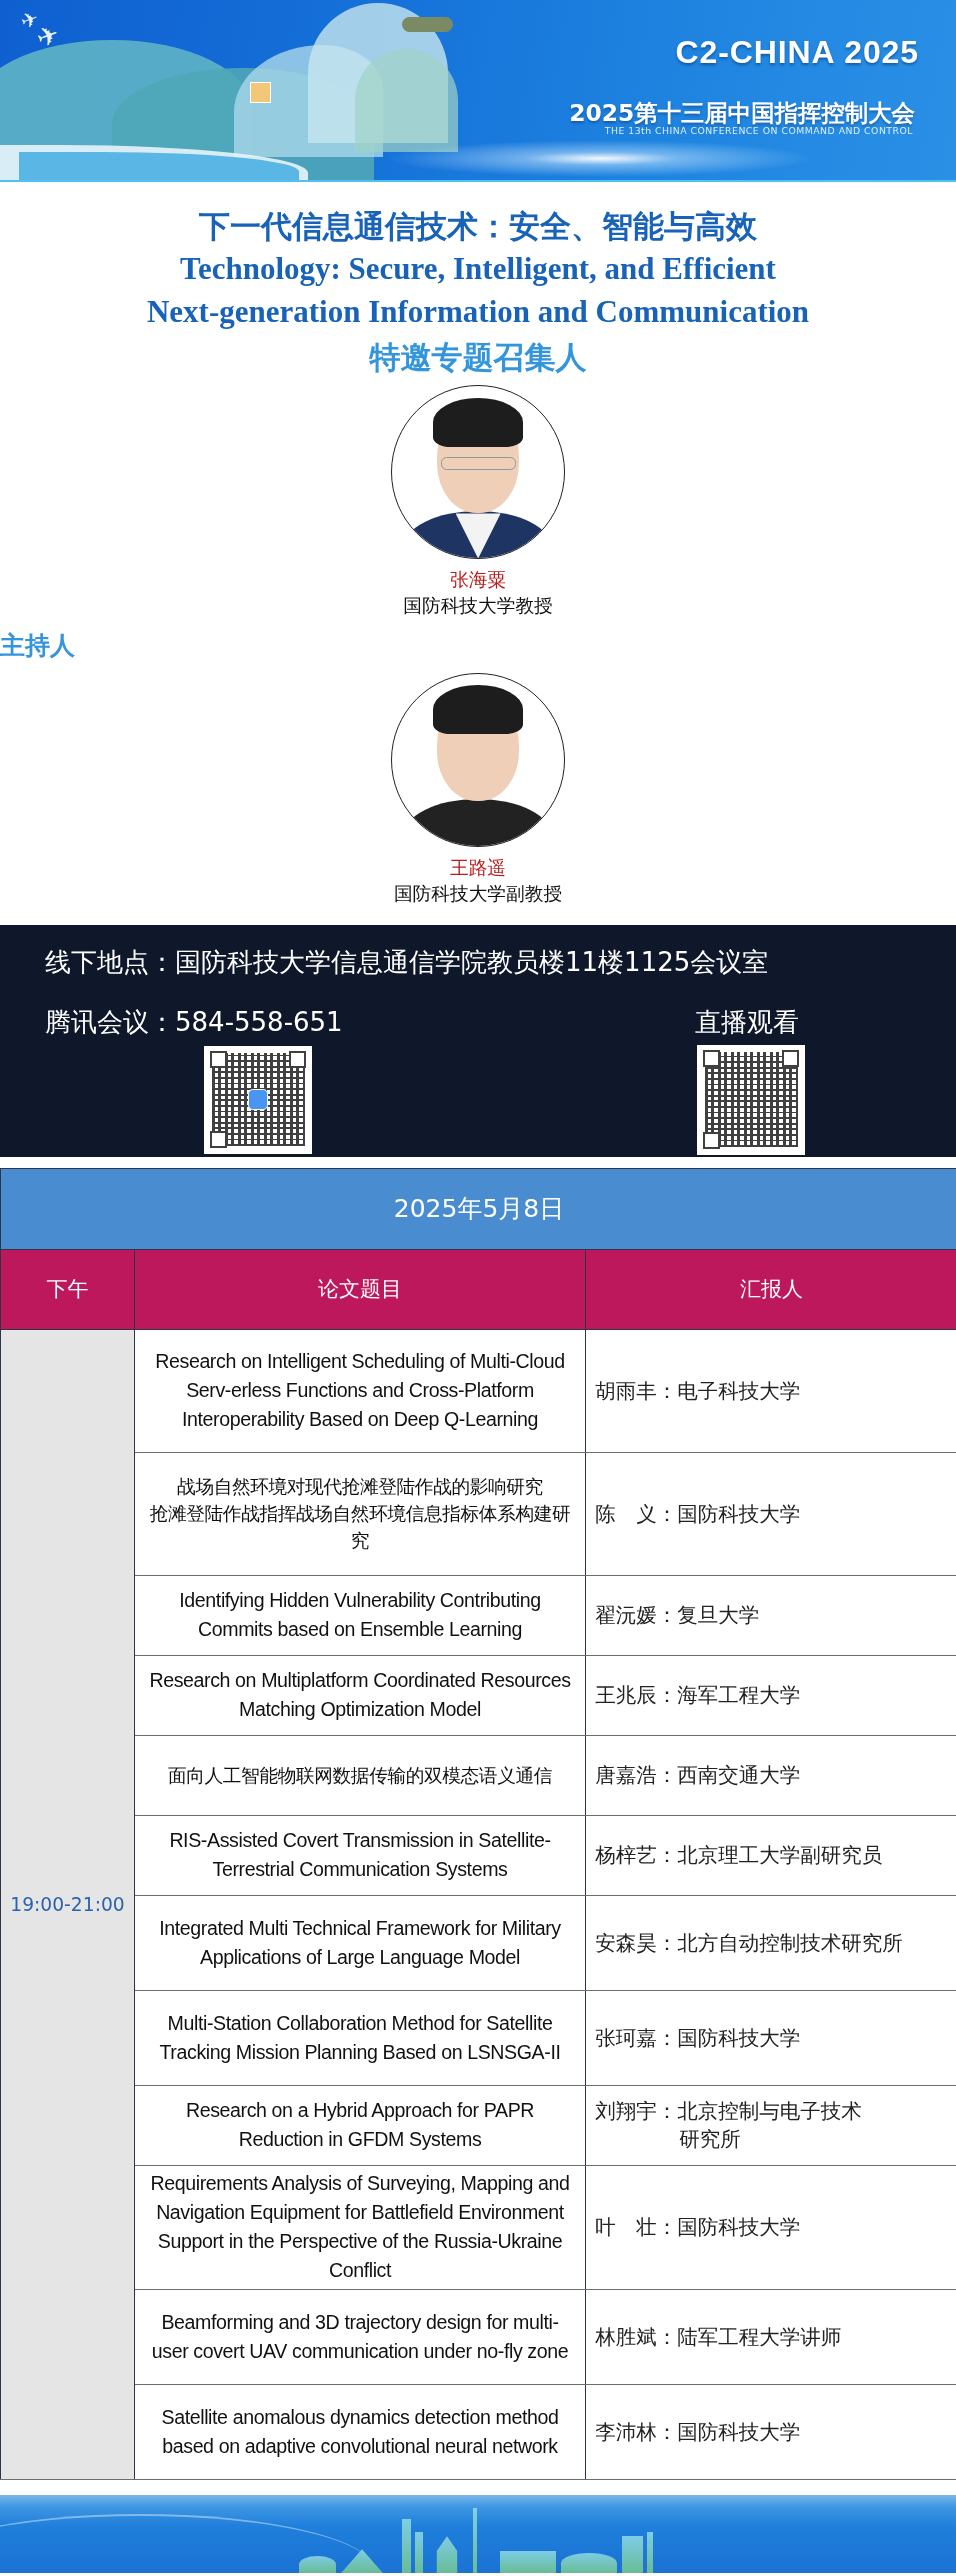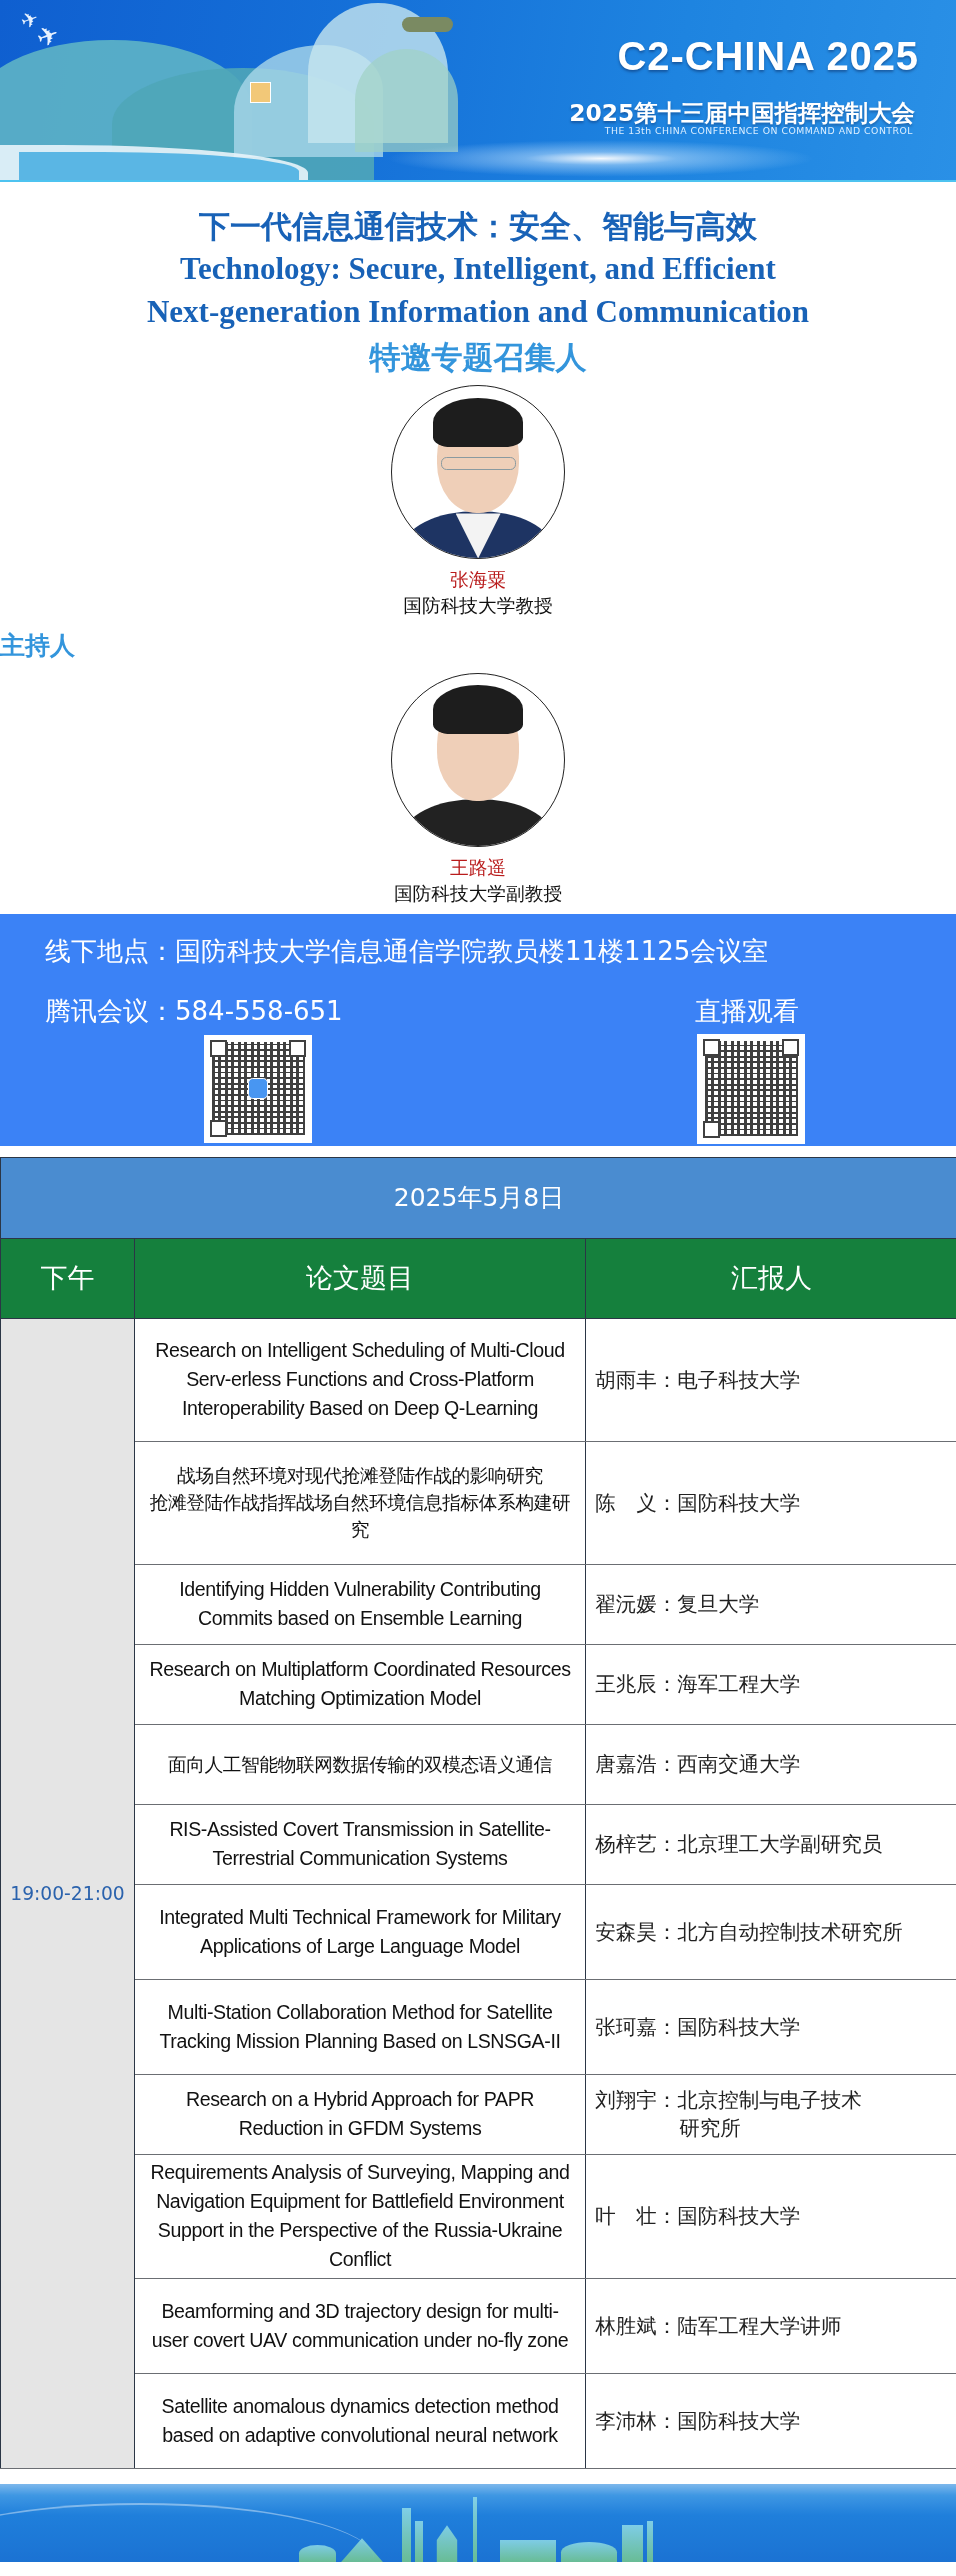--- a/index.html
+++ b/index.html
@@ -20,21 +20,21 @@
   .banner .h5 { left: 355px; bottom: 28px; width: 103px; height: 103px; background: #9fd2c5; opacity: .7; }
   .banner .water { position: absolute; left: 0; bottom: 0; width: 308px; height: 35px; background: #e8f4fb; border-radius: 0 80% 0 0; opacity: .9; }
   .banner .water2 { position: absolute; left: 18.7px; bottom: 0; width: 280px; height: 28px; background: #5ab6e4; border-radius: 0 70% 0 0; }
   .banner .icon-plane { position: absolute; color: #e8f2ff; font-size: 20.5px; }
   .banner .p1 { left: 20.5px; top: 7.5px; transform: rotate(-20deg); }
   .banner .p2 { left: 37px; top: 20.5px; transform: rotate(-20deg); font-size: 26px; }
   .banner .heli { position: absolute; left: 402px; top: 17px; width: 51px; height: 15px; background: #7a8a62; border-radius: 7.5px; }
   .banner .drone { position: absolute; left: 250px; top: 82px; width: 20.5px; height: 20.5px; background: #f2c878; border: 1.9px solid #fff; }
   .banner .title-en {
     position: absolute; right: 37px; top: 34px; color: #fff; font-weight: bold;
-    font-family: "Liberation Sans", "DejaVu Sans", sans-serif; font-size: 40px; letter-spacing: 0.9px;
+    font-family: "Liberation Sans", "DejaVu Sans", sans-serif; font-size: 32px; letter-spacing: 0.9px;
     text-shadow: 0 1.9px 2.8px rgba(0,0,40,.35);
   }
   .banner .title-cn {
     position: absolute; right: 41px; top: 97px; color: #fff; font-weight: bold; font-size: 23.4px;
     text-shadow: 0 1.9px 2.8px rgba(0,0,40,.3);
   }
   .banner .title-sub {
     position: absolute; right: 43px; top: 125px; color: #dbeeff; font-size: 9.3px; letter-spacing: 0.5px;
   }
   .banner .flare {
@@ -60,21 +60,21 @@
   .avatar.a1 .body { background: #1e3463; }
   .avatar.a1 .shirt { position: absolute; left: 50%; bottom: 0; width: 45px; height: 45px; margin-left: -22.4px; background: #f3f3f3; clip-path: polygon(0 0, 100% 0, 50% 100%); }
   .avatar.a1 .glasses { position: absolute; left: 50%; top: 71px; width: 75px; height: 13px; margin-left: -37px; border: 1.9px solid #8a9aa0; border-radius: 5.6px; }
   .avatar.a2 .body { background: #222; }
   .person .name { font-size: 18.7px; line-height: 26px; color: #b91c1c; margin-top: 7.5px; }
   .person .title { font-size: 18.7px; line-height: 26px; color: #111; }
 
   .host-heading { text-align: left; color: #3395dc; font-family: "DejaVu Serif", "Liberation Serif", serif; font-weight: bold; font-size: 25px; line-height: 41px; margin: 5.6px 0 7.5px; }
 
   
-  .info { margin-top: 7px; background: #3b82f6; height: 232px; position: relative; color: #fff; }
+  .info { margin-top: 18px; background: #0f172a; height: 232px; position: relative; color: #fff; }
   .info .venue { position: absolute; left: 45px; top: 20.5px; font-size: 26px; }
   .info .meeting { position: absolute; left: 45px; top: 80px; font-size: 26px; }
   .info .live { position: absolute; left: 695px; top: 80px; font-size: 26px; }
   .qr {
     position: absolute; width: 108px; height: 108px; background: #fff; padding: 7.5px;
   }
   .qr .grid {
     width: 100%; height: 100%;
     background:
       repeating-linear-gradient(90deg, #111 0 2.8px, transparent 2.8px 6.5px),
@@ -84,21 +84,21 @@
   .qr .finder { position: absolute; width: 17px; height: 17px; border: 2.8px solid #111; background: #fff; }
   .qr .f1 { left: -1.9px; top: -1.9px; } .qr .f2 { right: -1.9px; top: -1.9px; } .qr .f3 { left: -1.9px; bottom: -1.9px; }
   .qr .logo { position: absolute; left: 50%; top: 50%; width: 20.5px; height: 20.5px; margin: -10.3px 0 0 -10.3px; background: #1b7cf0; border-radius: 4.7px; border: 1.9px solid #fff; }
   .qr.q1 { left: 204px; top: 121px; }
   .qr.q2 { left: 697px; top: 120px; height: 110px; }
 
   
   .schedule { margin-top: 11.2px; width: 956px; border-collapse: collapse; table-layout: fixed; }
   .schedule td, .schedule th { border: 0.9px solid #2b3646; }
   .schedule .date-row th { background: #4a8cd0; color: #fff; font-weight: normal; font-size: 25px; height: 81px; border-top: 1.9px solid #2b3646; }
-  .schedule .head-row th { background: #15803d; color: #fff; font-weight: normal; font-size: 27px; height: 80px; border-bottom: 1.9px solid #2b3646; }
+  .schedule .head-row th { background: #be185d; color: #fff; font-weight: normal; font-size: 21px; height: 80px; border-bottom: 1.9px solid #2b3646; }
   .schedule .time-cell { background: #e5e5e5; color: #2a62ad; font-size: 18.7px; text-align: center; vertical-align: middle; }
   .schedule td.paper {
     text-align: center; vertical-align: middle; font-size: 19.6px; line-height: 29px; padding: 3.7px 9.3px;
     font-family: "Liberation Sans", "DejaVu Sans", sans-serif; color: #111; letter-spacing: -0.4px;
   }
   .schedule td.presenter { font-size: 20.5px; padding: 3.7px 7.5px 3.7px 9.3px; vertical-align: middle; color: #222; line-height: 28px; }
   .schedule tr.body-row td { border-bottom: 1.9px solid #6b6e73; }
   .presenter .indent { padding-left: 84px; display: block; }
 
   

